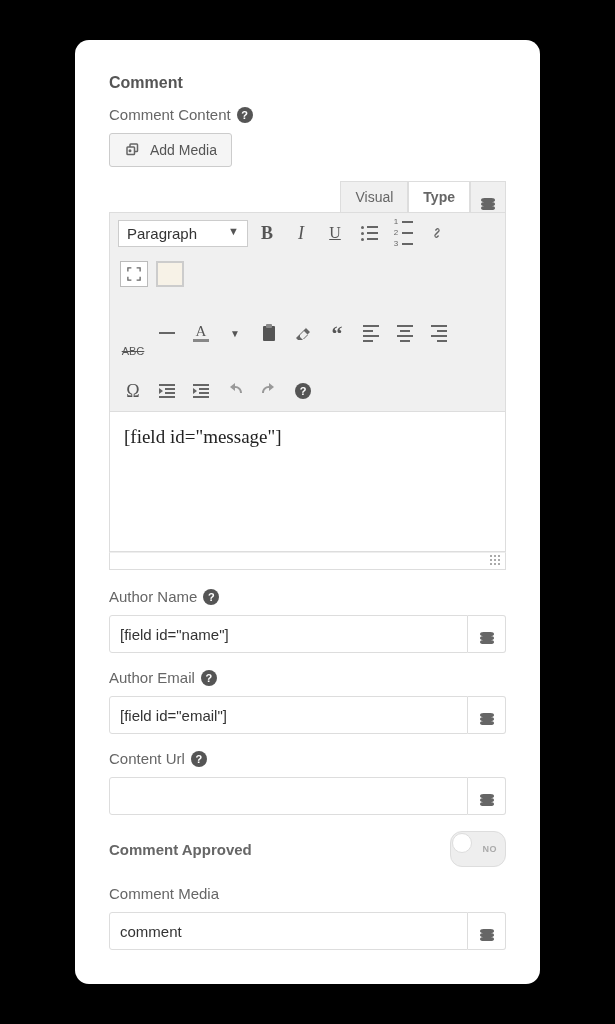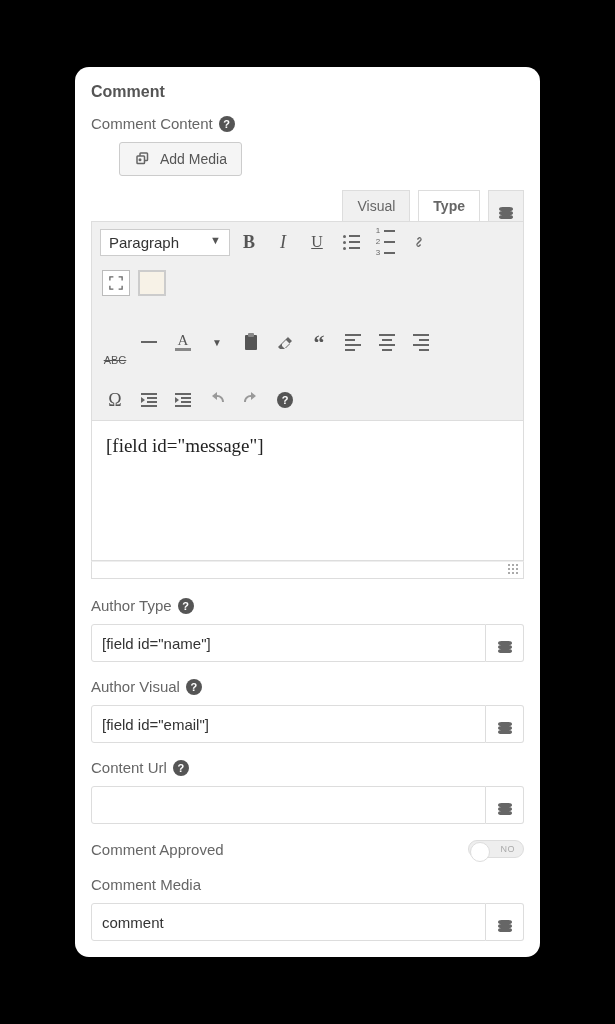--- a/index.html
+++ b/index.html
@@ -1,23 +1,23 @@
 <!DOCTYPE html>
 <html><head>
 <meta charset="utf-8">
 <style>
 * { box-sizing: border-box; margin: 0; padding: 0; }
 body { background: #000; font-family: -apple-system, BlinkMacSystemFont, "Segoe UI", Arial, sans-serif; width: 615px; height: 1024px; display: flex; align-items: center; justify-content: center; }
-.panel { background: #fff; border-radius: 14px; width: 465px; padding: 16px; color: #555; }
+.panel { background: #fff; border-radius: 14px; width: 465px; padding: 34px; color: #555; }
 .section-title { font-weight: 700; color: #555; font-size: 16px; margin-bottom: 14px; }
 .field-label { color: #666; font-size: 15px; margin-bottom: 10px; display: flex; align-items: center; gap: 6px; }
 .help-icon { width: 16px; height: 16px; border-radius: 50%; background: #555; color: #fff; font-size: 11px; font-weight: 700; display: inline-flex; align-items: center; justify-content: center; }
-.add-media-btn { display: inline-flex; align-items: center; gap: 8px; background: #f5f5f5; border: 1px solid #ccc; border-radius: 3px; padding: 7px 14px; font-size: 14px; color: #555; cursor: pointer; margin-bottom: 14px; margin-left: 28px; }
+.add-media-btn { display: inline-flex; align-items: center; gap: 8px; background: #f5f5f5; border: 1px solid #ccc; border-radius: 3px; padding: 7px 14px; font-size: 14px; color: #555; cursor: pointer; margin-bottom: 14px; }
 .add-media-btn svg { width: 18px; height: 18px; }
-.editor-tabs { display: flex; justify-content: flex-end; gap: 8px; }
+.editor-tabs { display: flex; justify-content: flex-end; gap: 0; }
 .editor-tab { padding: 7px 14px; font-size: 14px; color: #666; border: 1px solid #ddd; background: #f0f0f0; cursor: pointer; border-bottom: none; }
 .editor-tab.active { background: #fff; font-weight: 600; }
 .editor-tab.db { padding: 7px 10px; }
 .db-icon { width: 14px; display: inline-block; }
 .db-icon::before { content: ""; display: block; width: 14px; height: 4px; background: #666; border-radius: 50%/100%; box-shadow: 0 4px 0 #666, 0 8px 0 #666; }
 .toolbar-wrap { border: 1px solid #ddd; background: #f0f0f0; }
 .toolbar-row { display: flex; align-items: center; gap: 4px; padding: 6px 8px; flex-wrap: wrap; }
 .format-select { display: flex; justify-content: space-between; background: #fff; border: 1px solid #ccc; padding: 4px 8px; width: 130px; font-size: 15px; color: #333; cursor: pointer; }
 .format-select .chev { font-size: 11px; color: #555; }
 .tb-btn { width: 30px; height: 28px; display: inline-flex; align-items: center; justify-content: center; color: #555; font-size: 16px; cursor: pointer; background: transparent; border: none; }
@@ -31,22 +31,22 @@
 .color-a .A { font-family: Georgia, serif; font-size: 15px; }
 .color-a .bar { width: 16px; height: 3px; background: #888; }
 .hr-ic { width: 16px; height: 2px; background: #666; display: inline-block; }
 .quote { font-family: Georgia, serif; font-size: 22px; font-weight: 700; line-height: 0.5; }
 .editor-area { background: #fff; border: 1px solid #ddd; border-top: none; min-height: 140px; padding: 14px; font-family: Georgia, serif; font-size: 19px; color: #222; position: relative; }
 .resize-strip { height: 18px; border: 1px solid #ddd; border-top: 1px solid #eee; background: #fff; position: relative; margin-bottom: 18px; }
 .resize-grip { position: absolute; right: 4px; bottom: 3px; width: 12px; height: 12px; background-image: radial-gradient(circle, #aaa 1px, transparent 1px); background-size: 4px 4px; }
 .input-row { display: flex; margin-bottom: 16px; }
 .text-input { flex: 1; border: 1px solid #ddd; border-radius: 3px 0 0 3px; padding: 8px 10px; font-size: 15px; color: #333; height: 38px; }
 .input-addon { width: 38px; height: 38px; border: 1px solid #ddd; border-left: none; border-radius: 0 3px 3px 0; display: flex; align-items: center; justify-content: center; background: #fff; cursor: pointer; }
-.toggle-row { display: flex; align-items: center; justify-content: space-between; margin-bottom: 18px; }
-.toggle { width: 56px; height: 18px; border-radius: 12px; background: #eee; border: 1px solid #ddd; position: relative; display: flex; align-items: center; justify-content: flex-end; padding-right: 8px; font-size: 9px; color: #aaa; letter-spacing: 0.5px; cursor: pointer; }
+.toggle-row { display: flex; align-items: center; justify-content: space-between; margin-bottom: 18px; font-weight: bold; }
+.toggle { width: 56px; height: 36px; border-radius: 12px; background: #eee; border: 1px solid #ddd; position: relative; display: flex; align-items: center; justify-content: flex-end; padding-right: 8px; font-size: 9px; color: #aaa; letter-spacing: 0.5px; cursor: pointer; }
 .toggle .knob { position: absolute; left: 1px; top: 1px; width: 20px; height: 20px; background: #fff; border-radius: 50%; border: 1px solid #ddd; }
 svg { display: block; }
 .list-ic { display: inline-flex; flex-direction: column; gap: 3px; }
 .list-ic .ln { display: flex; align-items: center; gap: 3px; }
 .list-ic .dot { width: 3px; height: 3px; background: #666; border-radius: 50%; }
 .list-ic .num { font-size: 8px; color: #666; line-height: 1; width: 5px; }
 .list-ic .bar { width: 11px; height: 2px; background: #666; }
 .align-ic { display: inline-flex; flex-direction: column; gap: 3px; align-items: flex-start; }
 .align-ic.center { align-items: center; }
 .align-ic.right { align-items: flex-end; }
@@ -209,32 +209,32 @@
       </button>
     </div>
   </div>
 
   <div class="editor-area">[field id="message"]</div>
   <div class="resize-strip">
       <div class="resize-grip"></div>
     </div>
 
   <div class="field-label">
-    <span>Author Type</span>
+    <span>Author Name</span>
     <span class="help-icon">?</span>
   </div>
   <div class="input-row">
     <input class="text-input" value="[field id=&quot;name&quot;]" style="">
     <div class="input-addon">
         <span class="db-icon"></span>
       </div>
   </div>
 
   <div class="field-label">
-    <span>Author Visual</span>
+    <span>Author Email</span>
     <span class="help-icon">?</span>
   </div>
   <div class="input-row">
     <input class="text-input" value="[field id=&quot;email&quot;]" style="">
     <div class="input-addon">
         <span class="db-icon"></span>
       </div>
   </div>
 
   <div class="field-label">

